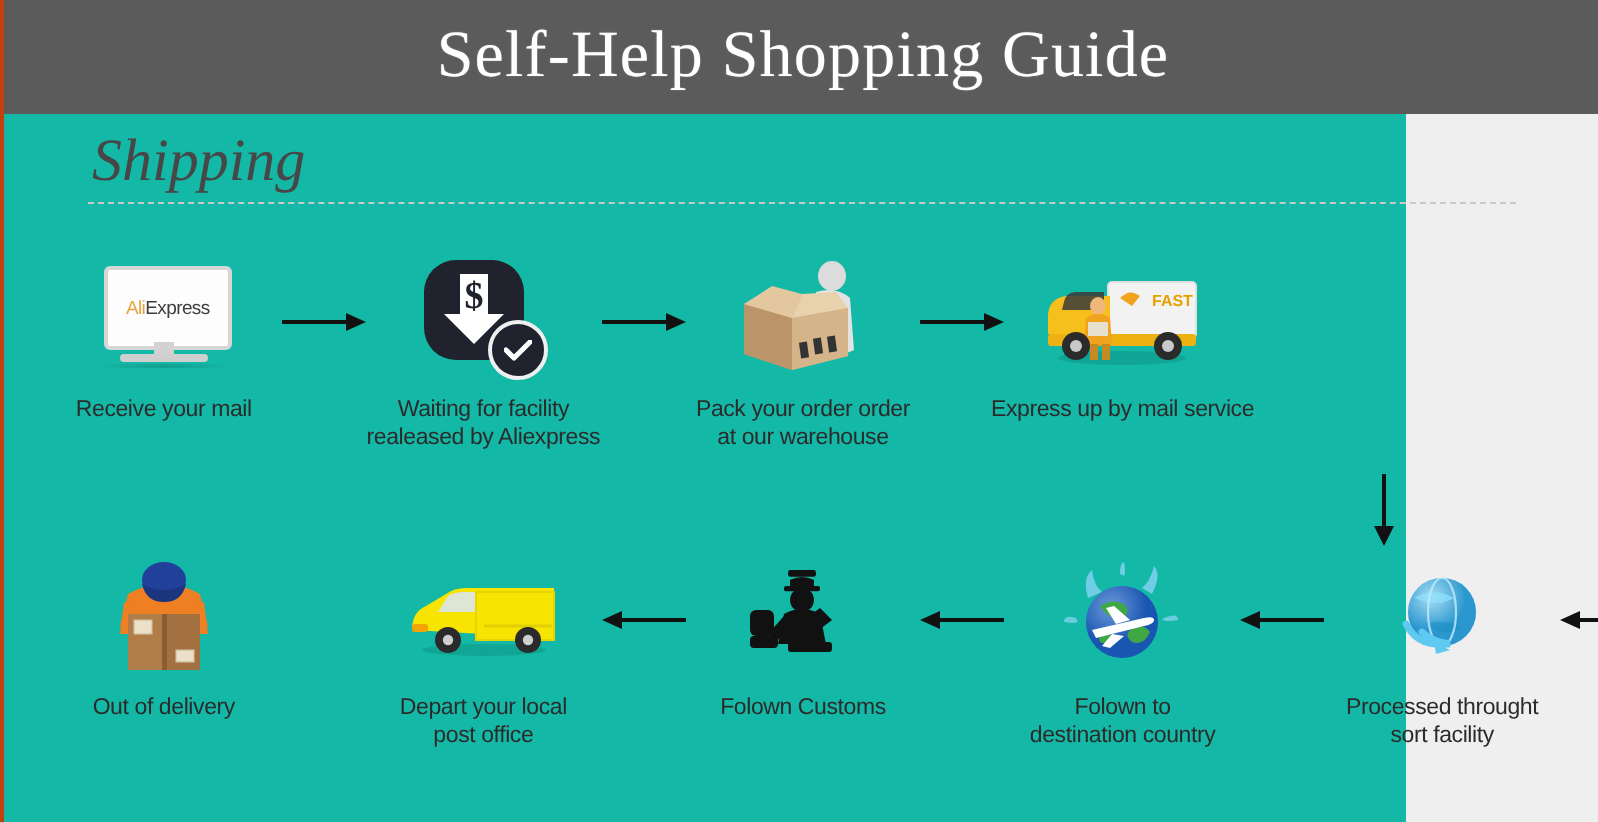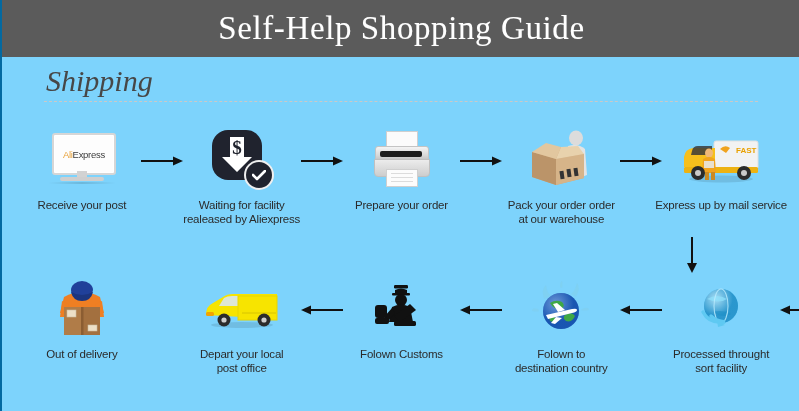--- a/index.html
+++ b/index.html
@@ -4,24 +4,24 @@
 <style>
   html,body{margin:0;padding:0;}
   body{
     width:799px;height:411px;
     background:#efefef;
     font-family:"Liberation Sans", sans-serif;
     overflow:hidden;
     position:relative;
   }
   .page{
-    position:relative;width:799px;height:411px;
-    background:#7dd3fc;
+    position:relative;width:703px;height:411px;
+    background:#14b8a6;
     box-sizing:border-box;
-    border-left:2px solid #0369a1;
+    border-left:2px solid #c2410c;
   }
   
   .banner{
     position:absolute;left:0;top:0;width:799px;height:57px;
     background:#5b5b5b;
     display:flex;align-items:center;justify-content:center;
   }
   .banner-title{
     font-family:"Liberation Serif", serif;
     color:#ffffff;
@@ -178,21 +178,21 @@
           <div class="mon-screen">
             <div class="mon-logo">
               <span class="ali">Ali</span><span class="ex">Express</span>
             </div>
           </div>
           <div class="mon-neck"></div>
           <div class="mon-base"></div>
           <div class="mon-shadow"></div>
         </div>
       </div>
-      <div class="caption">Receive your post</div>
+      <div class="caption">Receive your mail</div>
       <div class="arrow right">
         <svg width="42" height="10" viewBox="0 0 42 10">
             <line x1="0" y1="5" x2="33" y2="5" stroke="#111" stroke-width="2"></line>
             <polygon points="32,0.5 42,5 32,9.5" fill="#111"></polygon>
           </svg>
       </div>
     </div>
 
     <div class="cell">
       <div class="icon-box">
@@ -214,42 +214,20 @@
       <div class="caption" style="white-space:pre-line">Waiting for facility
 realeased by Aliexpress</div>
       <div class="arrow right">
         <svg width="42" height="10" viewBox="0 0 42 10">
             <line x1="0" y1="5" x2="33" y2="5" stroke="#111" stroke-width="2"></line>
             <polygon points="32,0.5 42,5 32,9.5" fill="#111"></polygon>
           </svg>
       </div>
     </div>
 
-    <div class="cell">
-      <div class="icon-box">
-        <div class="printer">
-          <div class="pr-paper-top"></div>
-          <div class="pr-body"></div>
-          <div class="pr-slot"></div>
-          <div class="pr-lower"></div>
-          <div class="pr-out">
-              <i></i>
-              <i></i>
-              <i></i>
-            </div>
-        </div>
-      </div>
-      <div class="caption">Prepare your order</div>
-      <div class="arrow right">
-        <svg width="42" height="10" viewBox="0 0 42 10">
-            <line x1="0" y1="5" x2="33" y2="5" stroke="#111" stroke-width="2"></line>
-            <polygon points="32,0.5 42,5 32,9.5" fill="#111"></polygon>
-          </svg>
-      </div>
-    </div>
 
     <div class="cell">
       <div class="icon-box">
         <div class="packbox">
           <svg width="70" height="58" viewBox="0 0 70 58">
 
             <ellipse cx="50" cy="8" rx="7" ry="7.5" fill="#dcdcdc"></ellipse>
             <path d="M42 16 q10 -3 17 3 l2 26 q-10 5 -21 1 z" fill="#e3e3e3"></path>
             <path d="M41 17 q-8 5 -9 13 l5 2 q3 -8 8 -10 z" fill="#d2d2d2"></path>
 

